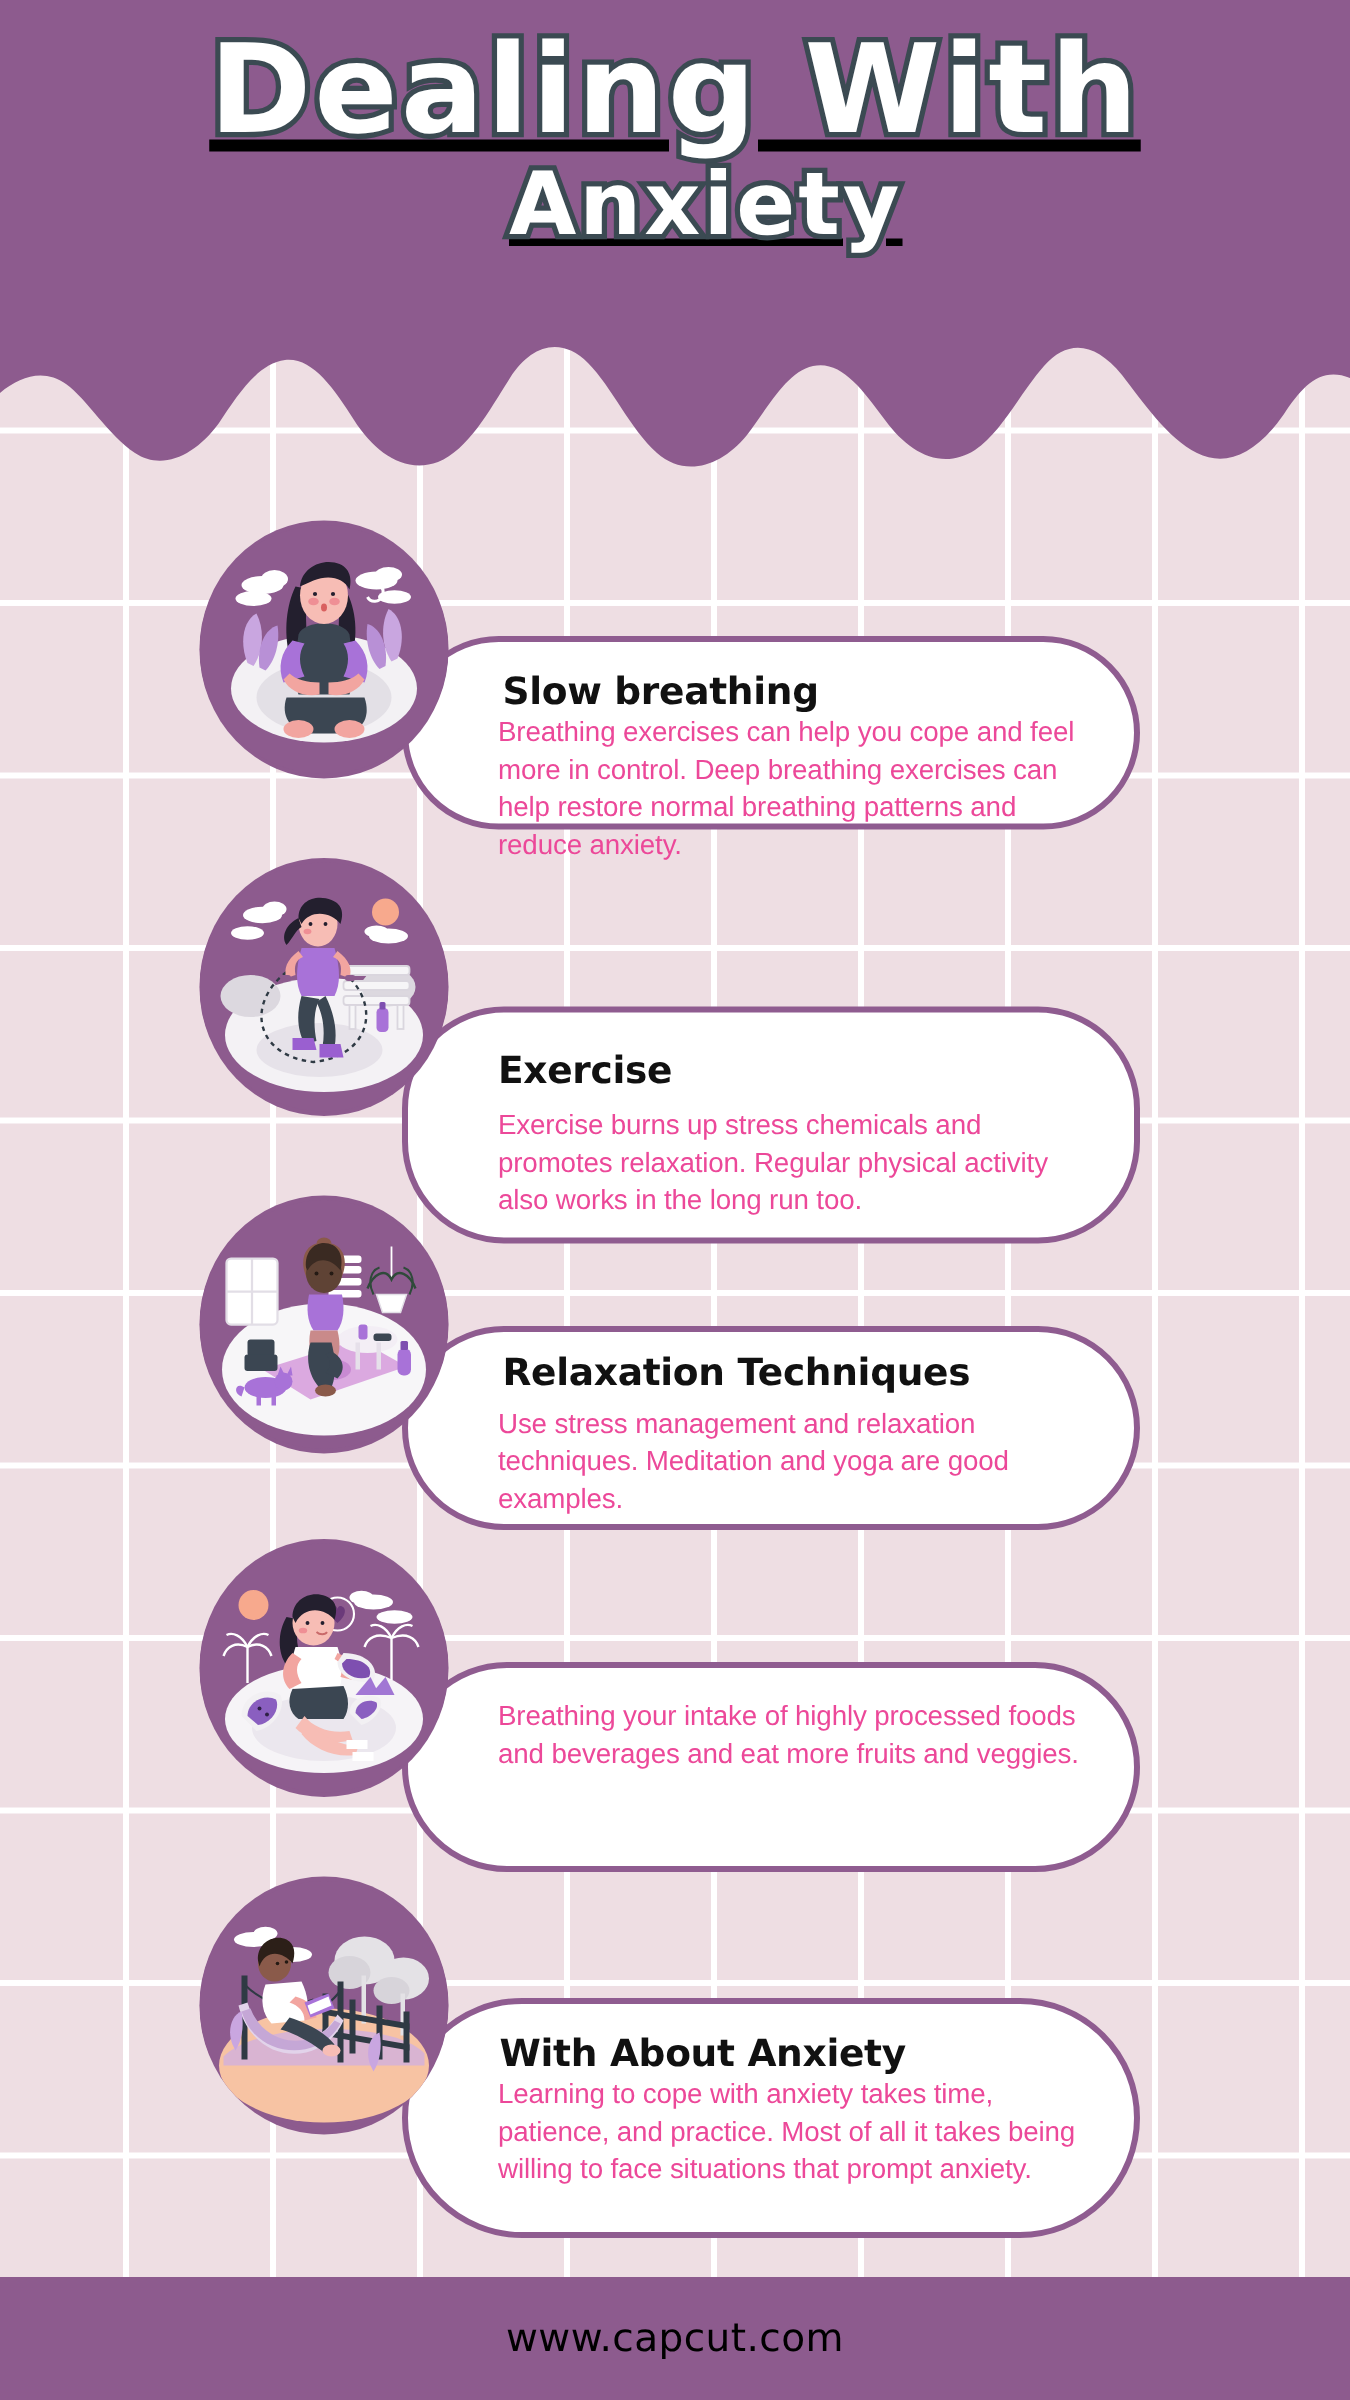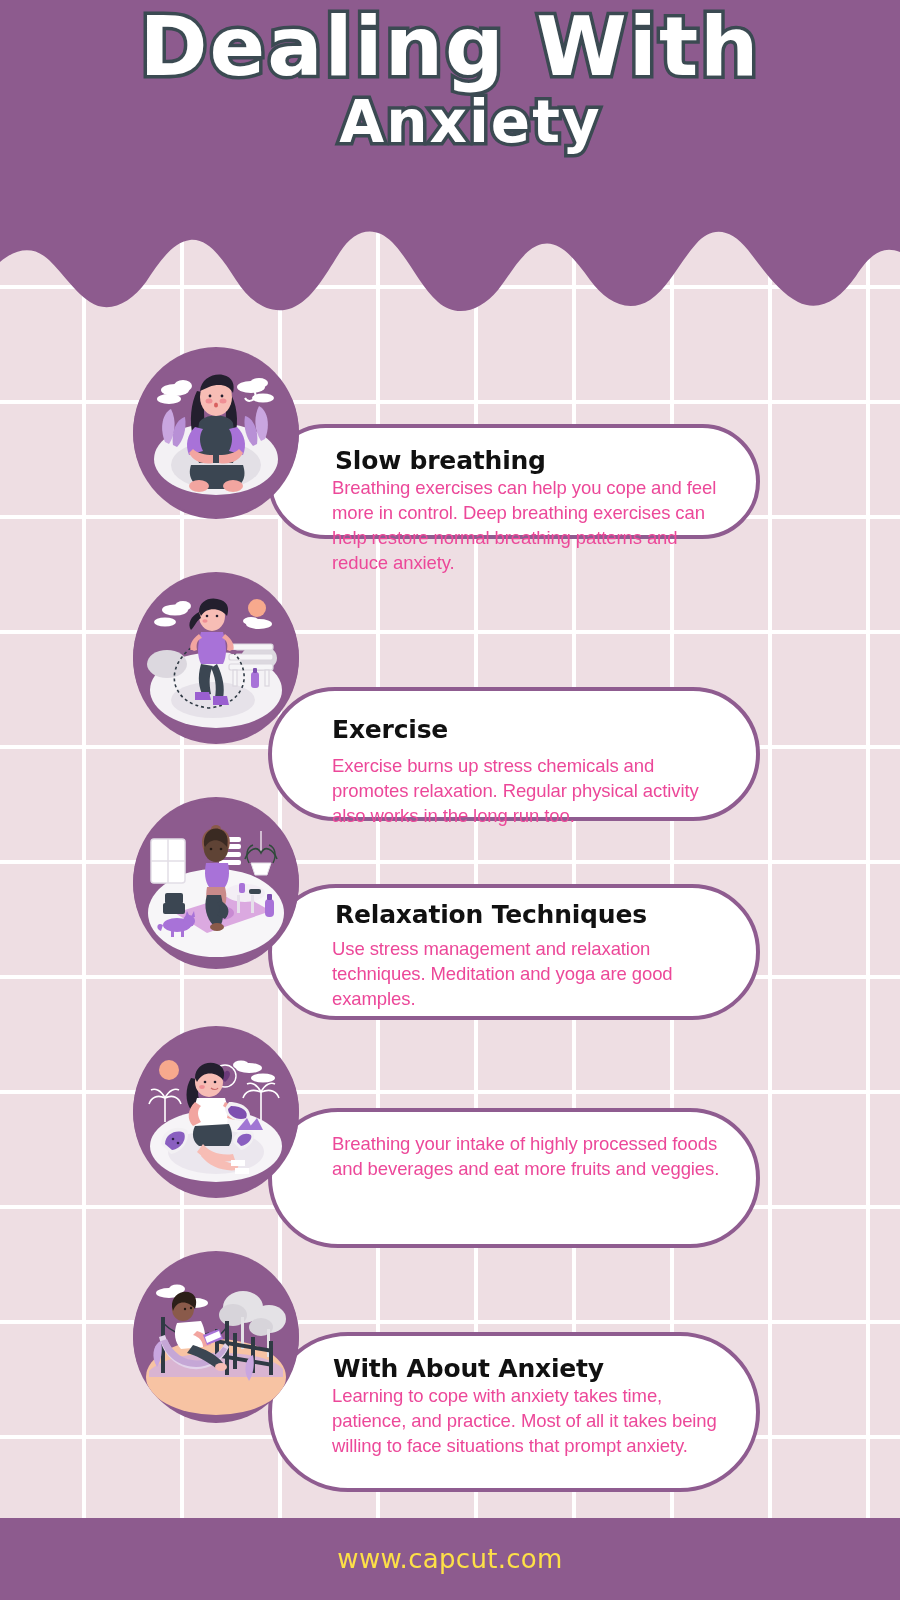--- a/index.html
+++ b/index.html
@@ -20,22 +20,22 @@
     background-position:82px 0,0 55px;
     z-index:0;
   }
 
   
   .header{
     position:absolute;left:0;top:0;width:900px;height:320px;z-index:4;
   }
   .header svg{display:block;width:900px;height:320px;}
   .title-wrap{
-    position:absolute;left:0;top:8px;width:900px;
-    text-align:center;z-index:5;pointer-events:none;
+    position:absolute;left:0;top:22px;width:900px;
+    text-align:center;z-index:5;pointer-events:none;text-decoration:underline;
   }
   .title-line{
     font-family:"DejaVu Sans","Liberation Sans",sans-serif;
     font-weight:bold;
     font-size:82px;
     line-height:0.96;
     letter-spacing:2px;
     color:#ffffff;
     -webkit-text-stroke:7px #3b4a52;
     paint-order:stroke fill;
@@ -74,23 +74,23 @@
   }
   .card p{
     margin:0;
     font-size:18.5px;
     line-height:1.35;
     color:#ec4899;
     letter-spacing:-0.1px;
   }
 
   
-  .c1{left:268px;top:424px;width:492px;height:115px;border-radius:72px;}
+  .c1{left:268px;top:424px;width:492px;height:129px;border-radius:72px;}
   .a1{left:133px;top:347px;}
-  .c2{left:268px;top:687px;width:492px;height:134px;border-radius:68px;}
+  .c2{left:268px;top:671px;width:492px;height:158px;border-radius:68px;}
   .a2{left:133px;top:572px;}
   .c3{left:268px;top:884px;width:492px;height:136px;border-radius:68px;}
   .a3{left:133px;top:797px;}
   .c4{left:268px;top:1108px;width:492px;height:140px;border-radius:70px;}
   .a4{left:133px;top:1026px;}
   .c5{left:268px;top:1332px;width:492px;height:160px;border-radius:80px;}
   .a5{left:133px;top:1251px;}
 
   .c1 h3{margin-left:3px;}
   .c3 h3{margin-left:3px;}
@@ -102,21 +102,21 @@
   .c4{padding-top:20px;}
   .c4 h3{margin-bottom:8px;}
 
   
   .footer{
     position:absolute;left:0;bottom:0;width:900px;height:82px;
     background:#8d5b8e;z-index:9;
     display:flex;align-items:center;justify-content:center;
   }
   .footer span{
-    color:#fde047;font-size:26px;letter-spacing:0.3px;
+    color:#000000;font-size:26px;letter-spacing:0.3px;
     font-family:"DejaVu Sans","Liberation Sans",sans-serif;
   }
 </style>
 </head>
 <body>
 
 <div class="stage">
 
   <div class="grid"></div>
 

